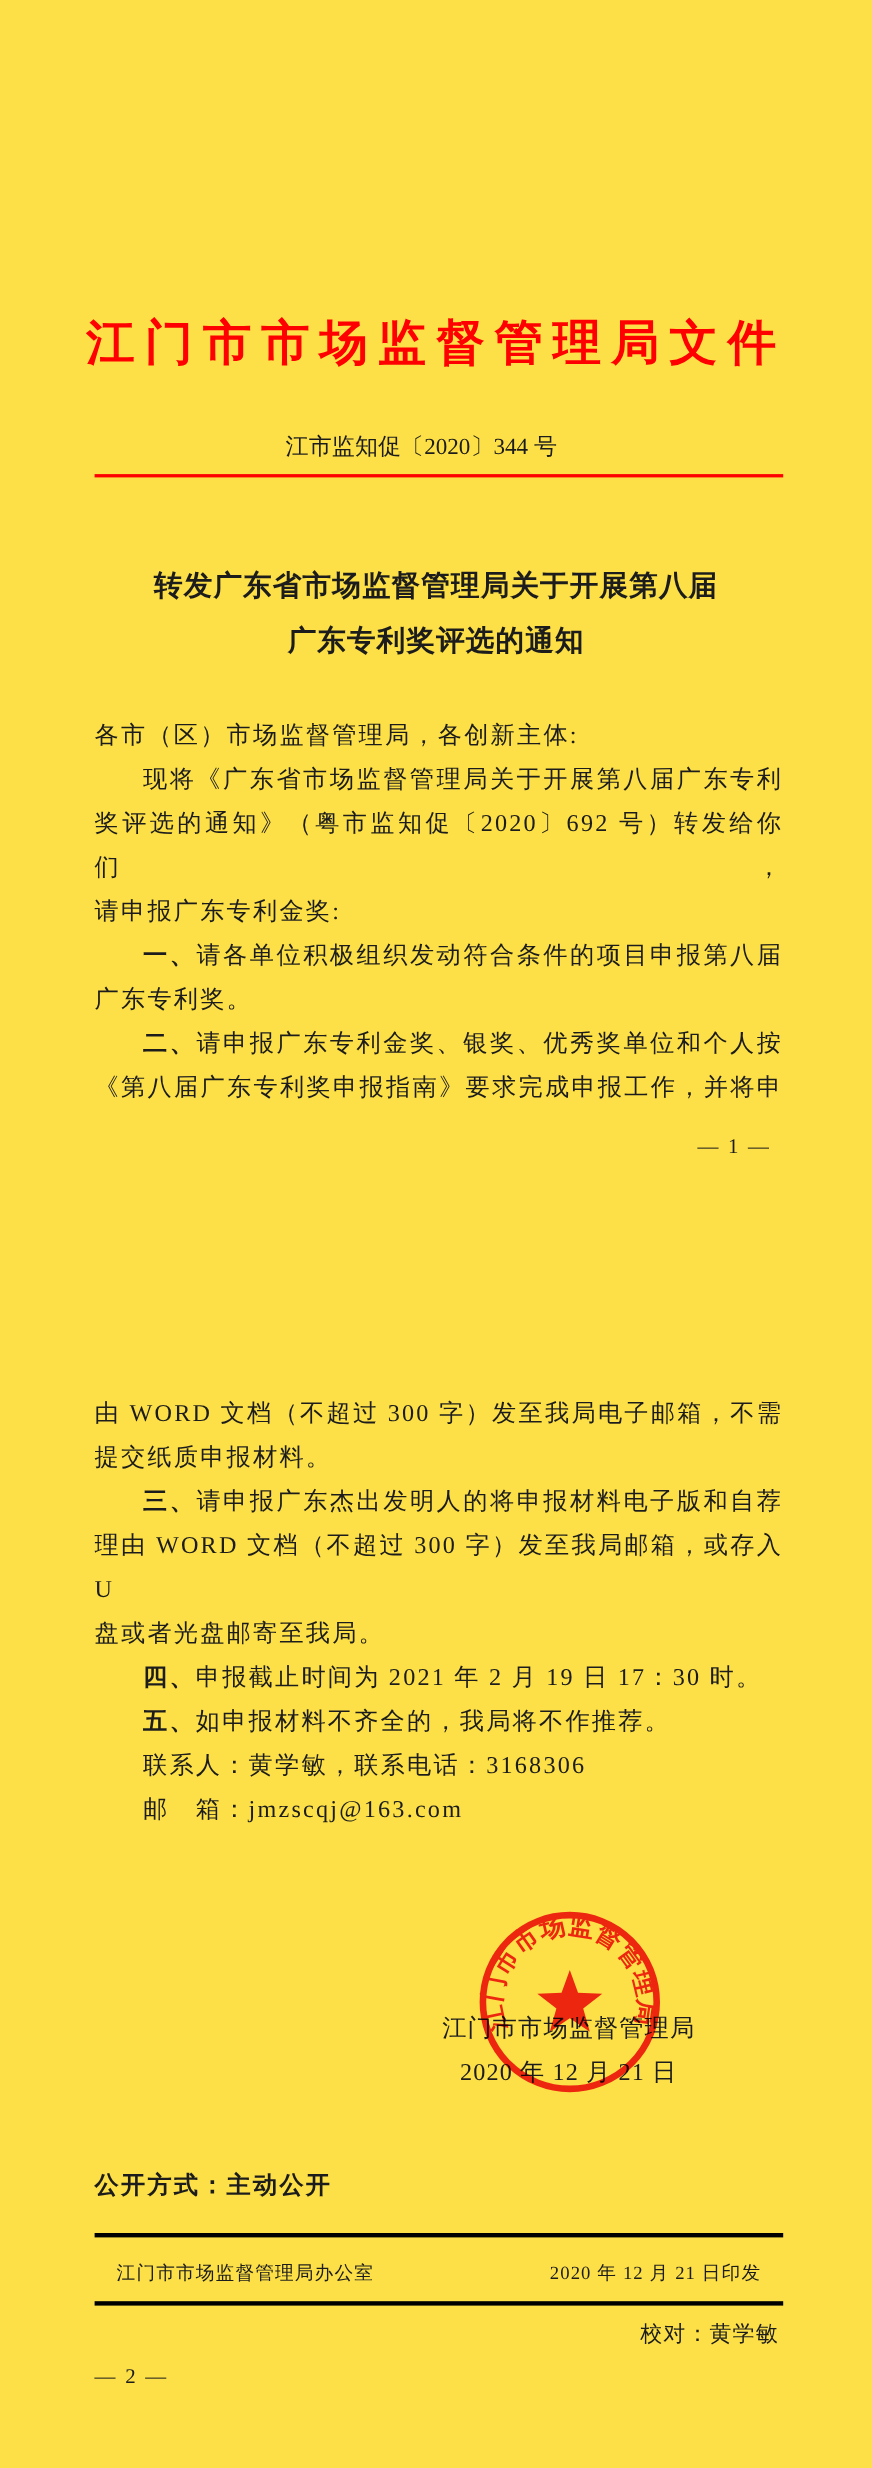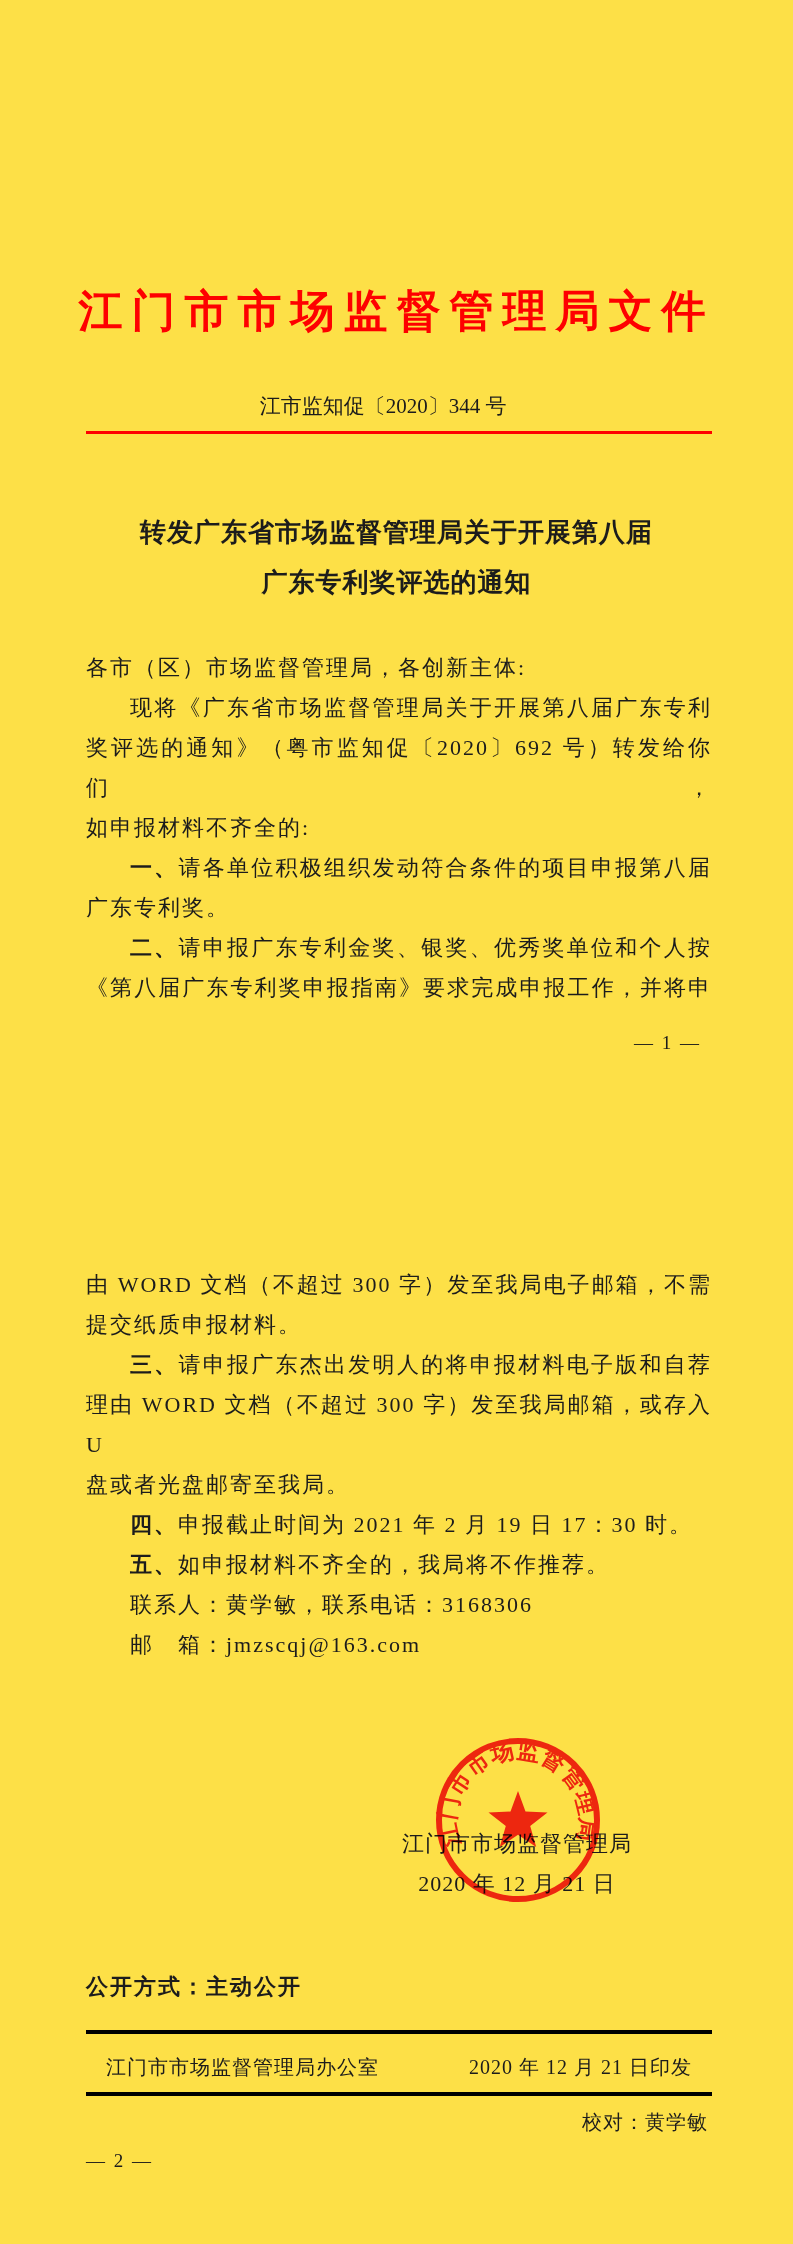--- a/index.html
+++ b/index.html
@@ -73,21 +73,21 @@
     position: absolute; top: 1972px; left: 86px;
     font-family: "Liberation Sans", "DejaVu Sans", sans-serif;
     font-weight: bold; font-size: 22px; letter-spacing: 2px;
   }
   .rule { position: absolute; left: 86px; width: 626px; height: 4px; background: #000; }
   #rule-top { top: 2030px; }
   #rule-bottom { top: 2092px; }
   .footer-row {
     position: absolute; top: 2052px; left: 86px; width: 626px;
     display: flex; justify-content: space-between; align-items: center;
-    font-size: 20px; letter-spacing: 1px; line-height: 30px;
+    font-size: 17px; letter-spacing: 1px; line-height: 30px;
     padding: 0 20px 0 20px;
   }
   .proofreader {
     position: absolute; top: 2108px; left: 102px; width: 626px;
     text-align: right; padding-right: 20px;
     font-size: 20px; letter-spacing: 1px; line-height: 28px;
   }
 </style>
 </head>
 <body>
@@ -100,21 +100,21 @@
 
   <div class="doc-title">
     <div>转发广东省市场监督管理局关于开展第八届</div>
     <div>广东专利奖评选的通知</div>
   </div>
 
   <div class="body-block" id="body-p1">
     <div class="bl end">各市（区）市场监督管理局，各创新主体:</div>
     <div class="bl ind">现将《广东省市场监督管理局关于开展第八届广东专利</div>
     <div class="bl">奖评选的通知》（粤市监知促〔2020〕692 号）转发给你们，</div>
-    <div class="bl end">如申报材料不齐全的:</div>
+    <div class="bl end">请申报广东专利金奖:</div>
     <div class="bl ind"><span class="mk">一、</span><span>请各单位积极组织发动符合条件的项目申报第八届</span></div>
     <div class="bl end">广东专利奖。</div>
     <div class="bl ind"><span class="mk">二、</span><span>请申报广东专利金奖、银奖、优秀奖单位和个人按</span></div>
     <div class="bl">《第八届广东专利奖申报指南》要求完成申报工作，并将申</div>
   </div>
   <div class="page-num" id="pn1">— 1 —</div>
 
   <div class="body-block" id="body-p2">
     <div class="bl">由 WORD 文档（不超过 300 字）发至我局电子邮箱，不需</div>
     <div class="bl end">提交纸质申报材料。</div>

